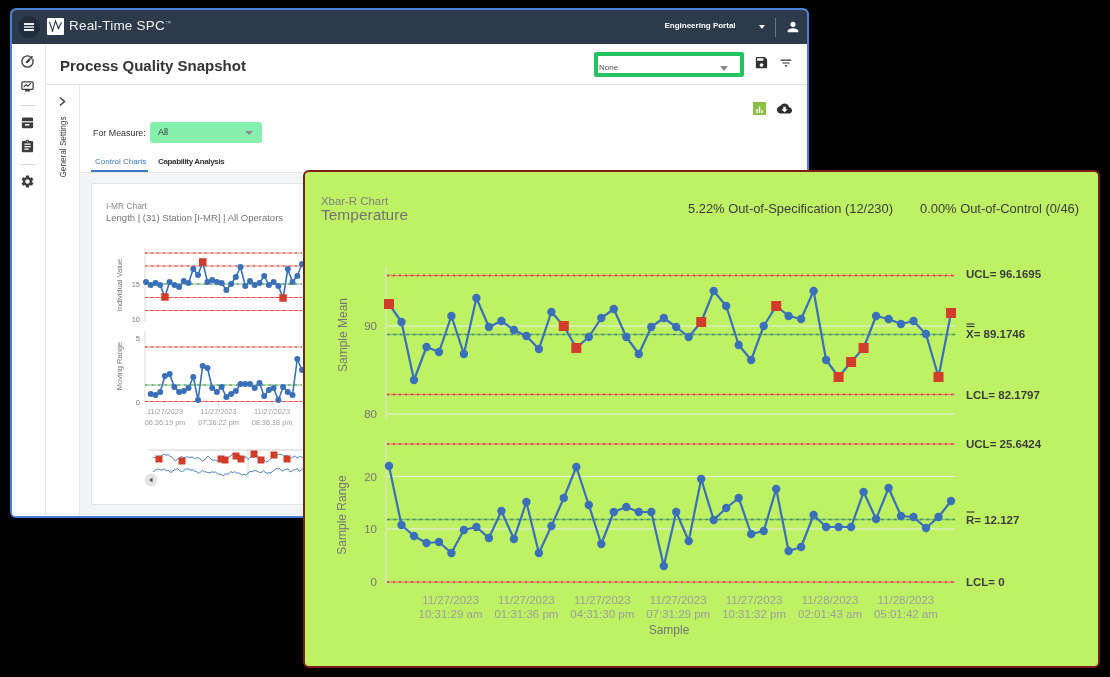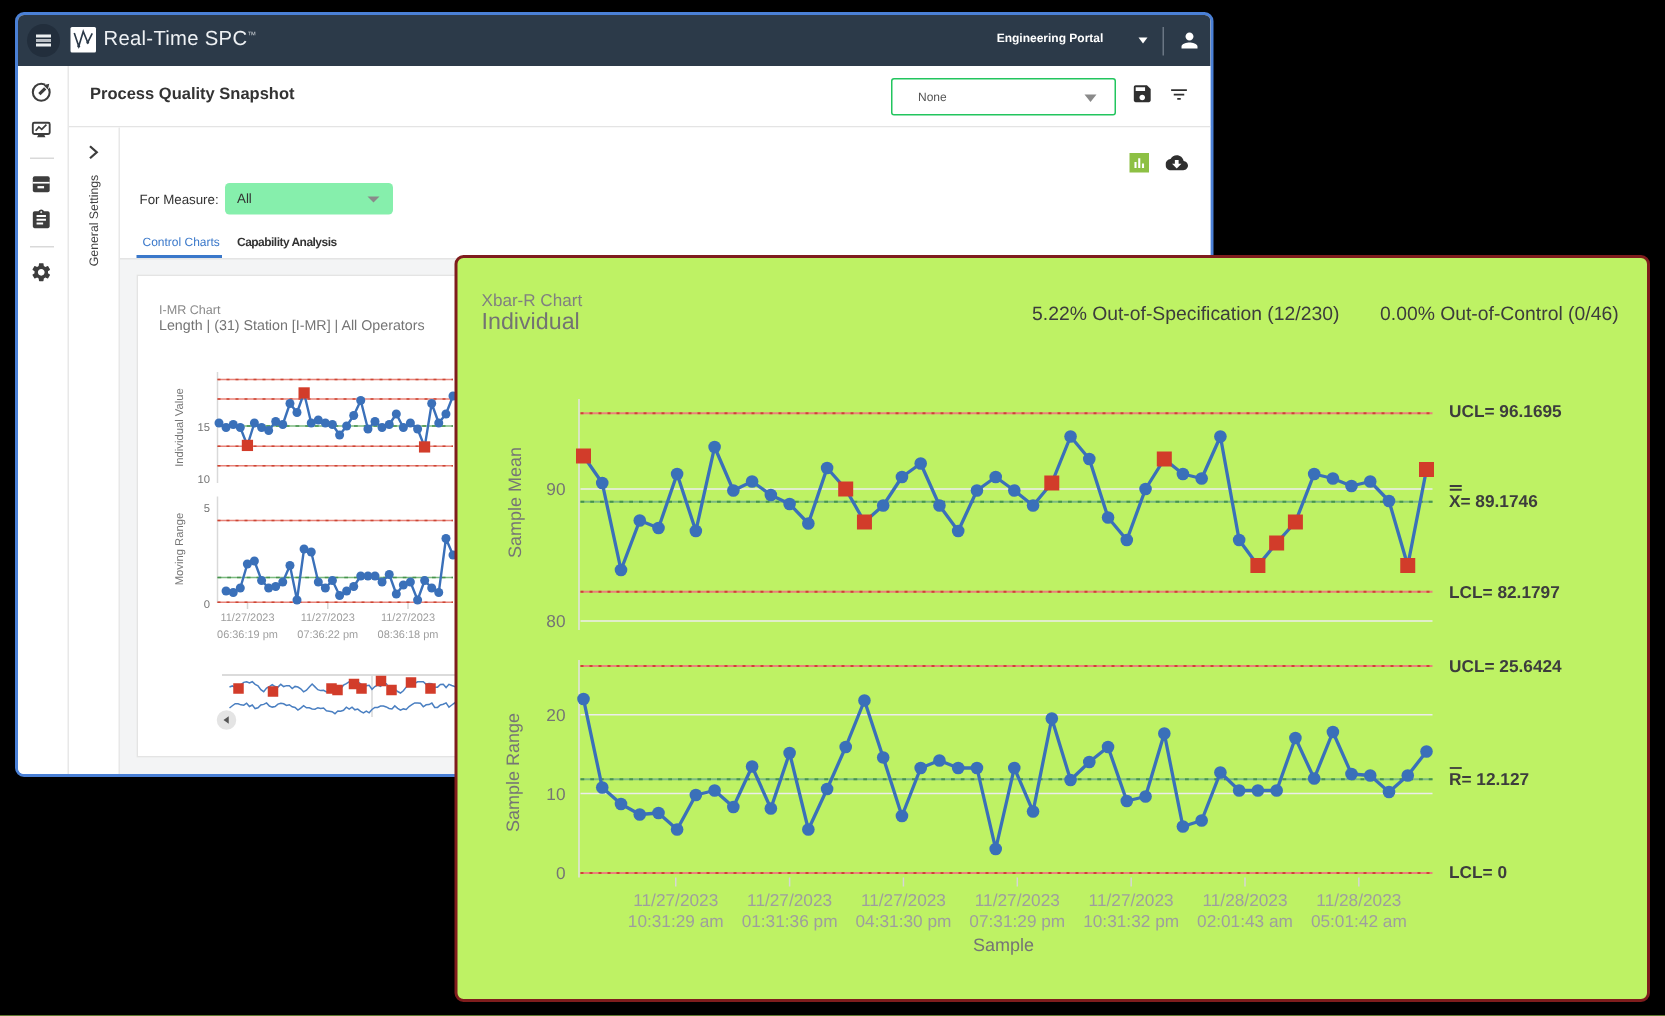--- a/index.html
+++ b/index.html
@@ -7,22 +7,22 @@
 .hdr{position:absolute;left:0;top:0;width:795px;height:34px;background:#2c3a49}
 .burger{position:absolute;left:6px;top:6px;width:22px;height:22px;border-radius:50%;background:#222e3c}
 .burger i{position:absolute;left:6px;width:10px;height:1.6px;background:#eceff1;display:block}
 .logo{position:absolute;left:35px;top:8px;width:17px;height:17px;background:#fff;border-radius:1px}
 .brand{position:absolute;left:57px;top:8px;font-size:13.5px;color:#eef1f4;letter-spacing:.2px}
 .brand sup{font-size:6px;opacity:.75}
 .eport{position:absolute;left:638px;top:11px;width:100px;text-align:center;font-size:8px;font-weight:bold;color:#fff}
 .hdr .caret{position:absolute;left:747px;top:15px;width:0;height:0;border-left:3.8px solid transparent;border-right:3.8px solid transparent;border-top:4.6px solid #fff}
 .hdr .vdiv{position:absolute;left:763px;top:8px;width:1px;height:19px;background:#6a7684}
 .toolbar{position:absolute;left:34px;top:34px;width:761px;height:41px;background:#fff;border-bottom:1px solid #e4e4e4}
-.pqs{position:absolute;left:14px;top:13px;font-size:11px;font-weight:bold;color:#333}
-.noneselect{position:absolute;left:548px;top:8px;width:150px;height:25px;border:1px solid #22c55e;border-radius:2px;font-size:8px;color:#555;line-height:24px;padding-left:17px}
+.pqs{position:absolute;left:14px;top:13px;font-size:15px;font-weight:bold;color:#333}
+.noneselect{position:absolute;left:548px;top:8px;width:150px;height:25px;border:4px solid #22c55e;border-radius:2px;font-size:8px;color:#555;line-height:24px;padding-left:1px}
 .noneselect .caret{position:absolute;right:12px;top:10px;width:0;height:0;border-left:4.5px solid transparent;border-right:4.5px solid transparent;border-top:5px solid #8a8a8a}
 .sidebar{position:absolute;left:0;top:34px;width:34px;height:472px;background:#fff;border-right:1px solid #e8e8e8}
 .gspanel{position:absolute;left:34px;top:75px;width:34px;height:431px;background:#fff;border-right:1px solid #e8e8e8}
 .gstext{position:absolute;left:17px;top:62px;transform:translate(-50%,-50%) rotate(-90deg);transform-origin:center;font-size:8.2px;color:#3f3f3f;white-space:nowrap}
 .content{position:absolute;left:68px;top:75px;width:727px;height:431px;background:#fff}
 .graybg{position:absolute;left:0;top:87px;width:727px;height:344px;background:#f3f4f5}
 .card{position:absolute;left:11px;top:98px;width:710px;height:322px;background:#fff;border:1px solid #e4e4e4}
 .ttl{position:absolute;left:12px;top:16px;font-size:9.3px;font-weight:bold;color:#222}
 .fmlabel{position:absolute;left:13px;top:43px;font-size:8.9px;color:#333}
 .dd{position:absolute;top:37px;height:21px;background:#86efac;border-radius:3px;font-size:8.9px;color:#333;line-height:21px;padding-left:8px}
@@ -239,21 +239,21 @@
         <rect x="177.5" y="284.5" width="7" height="7" fill="#d23c2a"></rect>
         <rect x="190.5" y="279.5" width="7" height="7" fill="#d23c2a"></rect>
         <rect x="203.5" y="283.5" width="7" height="7" fill="#d23c2a"></rect>
         <circle cx="71" cy="308" r="6.5" fill="#e4e4e4"></circle>
         <path d="M 72.5 305.5 l -3.5 2.5 l 3.5 2.5 z" fill="#555"></path>
       </svg>
   </div>
 </div>
 <div class="winf">
   <div class="xbt1">Xbar-R Chart</div>
-  <div class="xbt2">Individual</div>
+  <div class="xbt2">Temperature</div>
   <div class="pct1">5.22% Out-of-Specification (12/230)</div>
   <div class="pct2">0.00% Out-of-Control (0/46)</div>
   <svg width="793" height="494" viewBox="0 0 793 494" style="position:absolute;left:0;top:0;font-family:'Liberation Sans',sans-serif">
       <line x1="81" y1="94" x2="81" y2="248" stroke="#e2e2e2" stroke-width="1"></line>
       <line x1="82" y1="154" x2="650" y2="154" stroke="#ececec" stroke-width="1"></line>
       <line x1="82" y1="242" x2="650" y2="242" stroke="#ececec" stroke-width="1"></line>
       <line x1="82" y1="103.5" x2="650" y2="103.5" stroke="#e8837a" stroke-width="1.3"></line>
       <line x1="82" y1="103.5" x2="650" y2="103.5" stroke="#cc4634" stroke-width="1.3" stroke-dasharray="2 4"></line>
       <line x1="82" y1="162.5" x2="650" y2="162.5" stroke="#7cba80" stroke-width="1.3"></line>
       <line x1="82" y1="162.5" x2="650" y2="162.5" stroke="#47934d" stroke-width="1.3" stroke-dasharray="2.5 4"></line>

